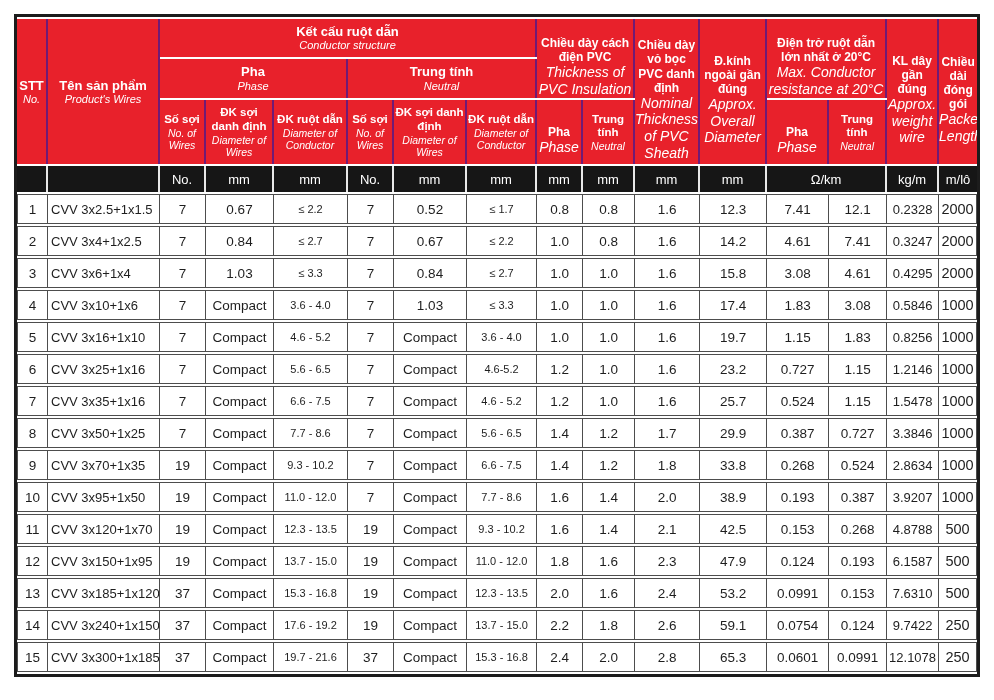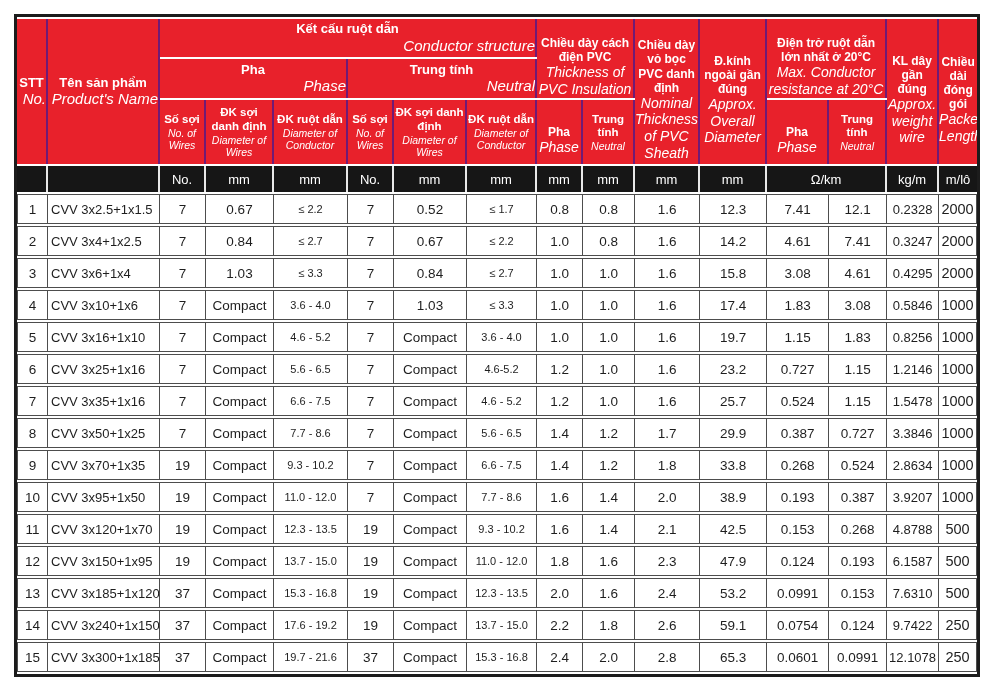--- a/index.html
+++ b/index.html
@@ -38,21 +38,21 @@
     padding: 1px 0;
     border-right: 2px solid #701a75;
     line-height: 1.18;
     overflow: hidden;
   }
   th.no-r { border-right: none; }
   tr.h1 th { height: 34px; }
   tr.h2 th { height: 36px; }
   tr.h3 th { height: 62px; }
   .vi  { display: block; font-weight: bold; font-size: 13px; }
-  .en  { display: block; font-style: italic; font-size: 15px; font-weight: normal; text-align: right; }
+  .en  { display: block; font-style: italic; font-size: 11px; font-weight: normal; }
   .vi-s { display: block; font-weight: bold; font-size: 11.5px; }
   .en-s { display: block; font-style: italic; font-size: 10.5px; font-weight: normal; }
   .vi-m { display: block; font-weight: bold; font-size: 12px; margin-top: 16px; }
   .en-m { display: block; font-style: italic; font-size: 14px; font-weight: normal; }
   
   tr.units td {
     background: #161616;
     color: #ffffff;
     text-align: center;
     font-size: 13px;
@@ -107,21 +107,21 @@
           <col style="width:38px">
       </colgroup>
       <thead>
         <tr class="h1">
           <th rowspan="3">
             <span class="vi">STT</span>
             <span class="en">No.</span>
           </th>
           <th rowspan="3">
             <span class="vi">Tên sản phẩm</span>
-            <span class="en">Product's Name</span>
+            <span class="en">Product's Wires</span>
           </th>
           <th colspan="6">
             <span class="vi">Kết cấu ruột dẫn</span>
             <span class="en">Conductor structure</span>
           </th>
           <th colspan="2" rowspan="2">
             <span class="vi-m">Chiều dày cách điện PVC</span>
             <span class="en-m">Thickness of PVC Insulation</span>
           </th>
           <th rowspan="3">

